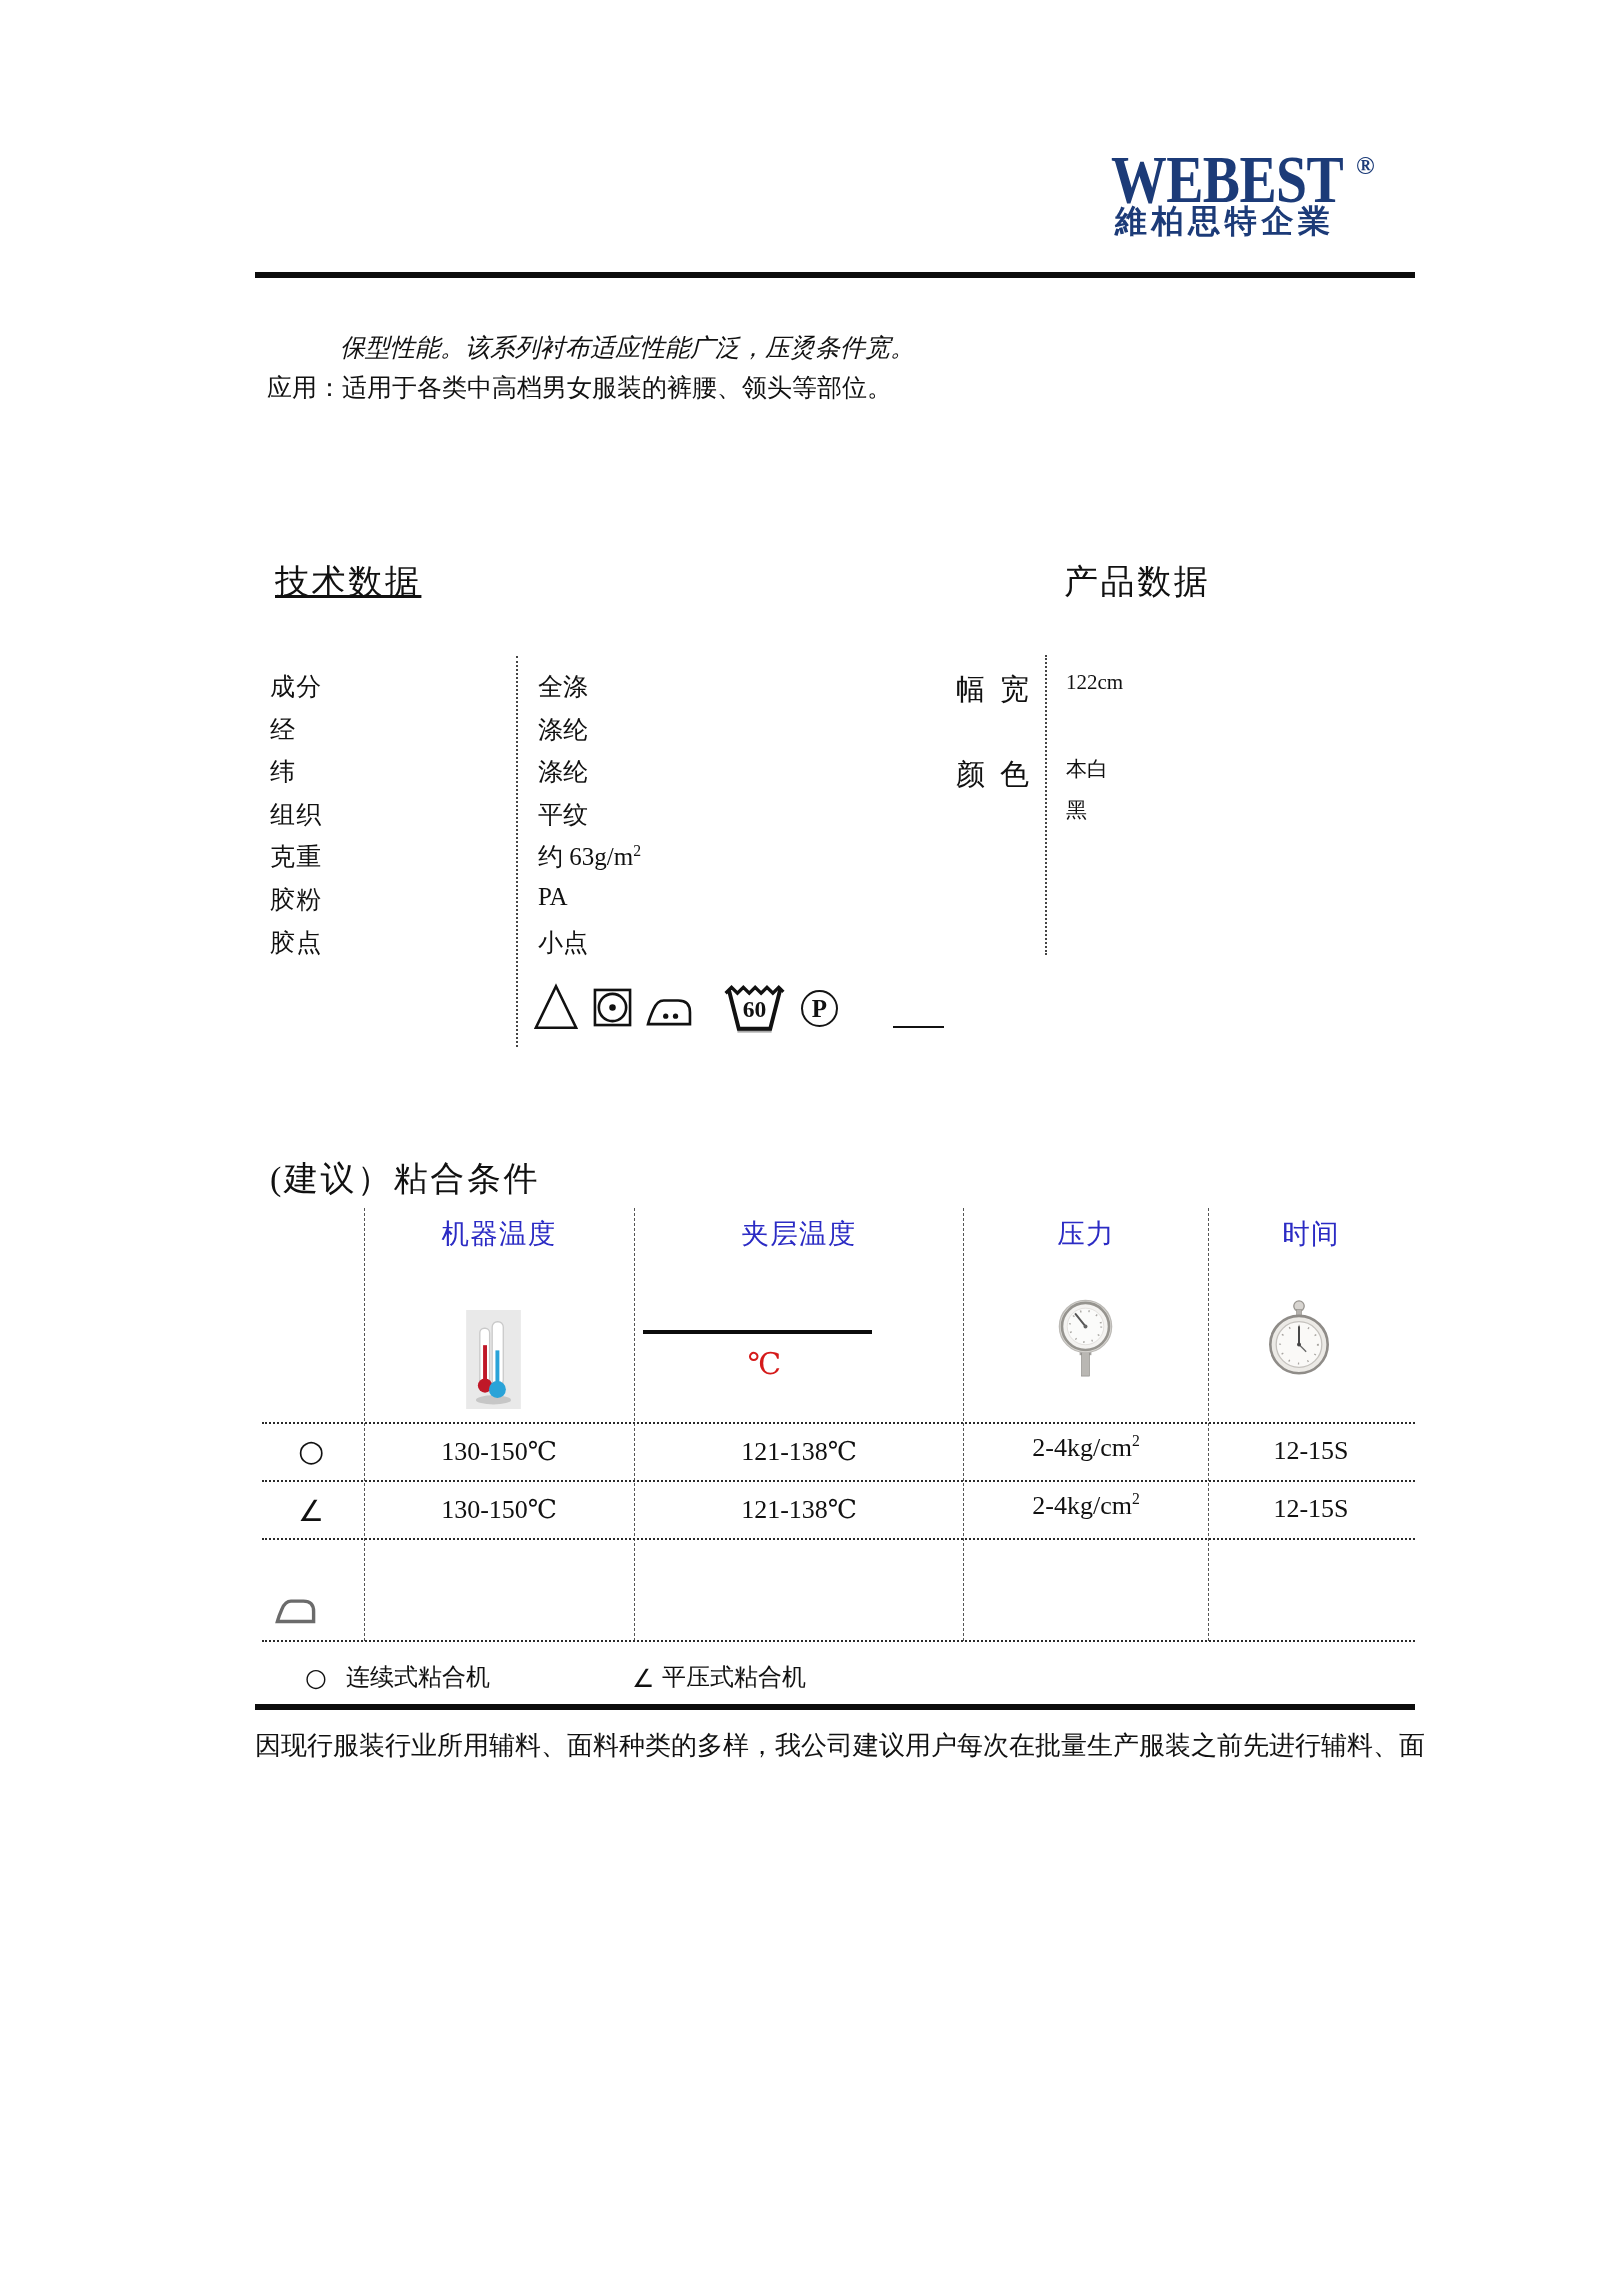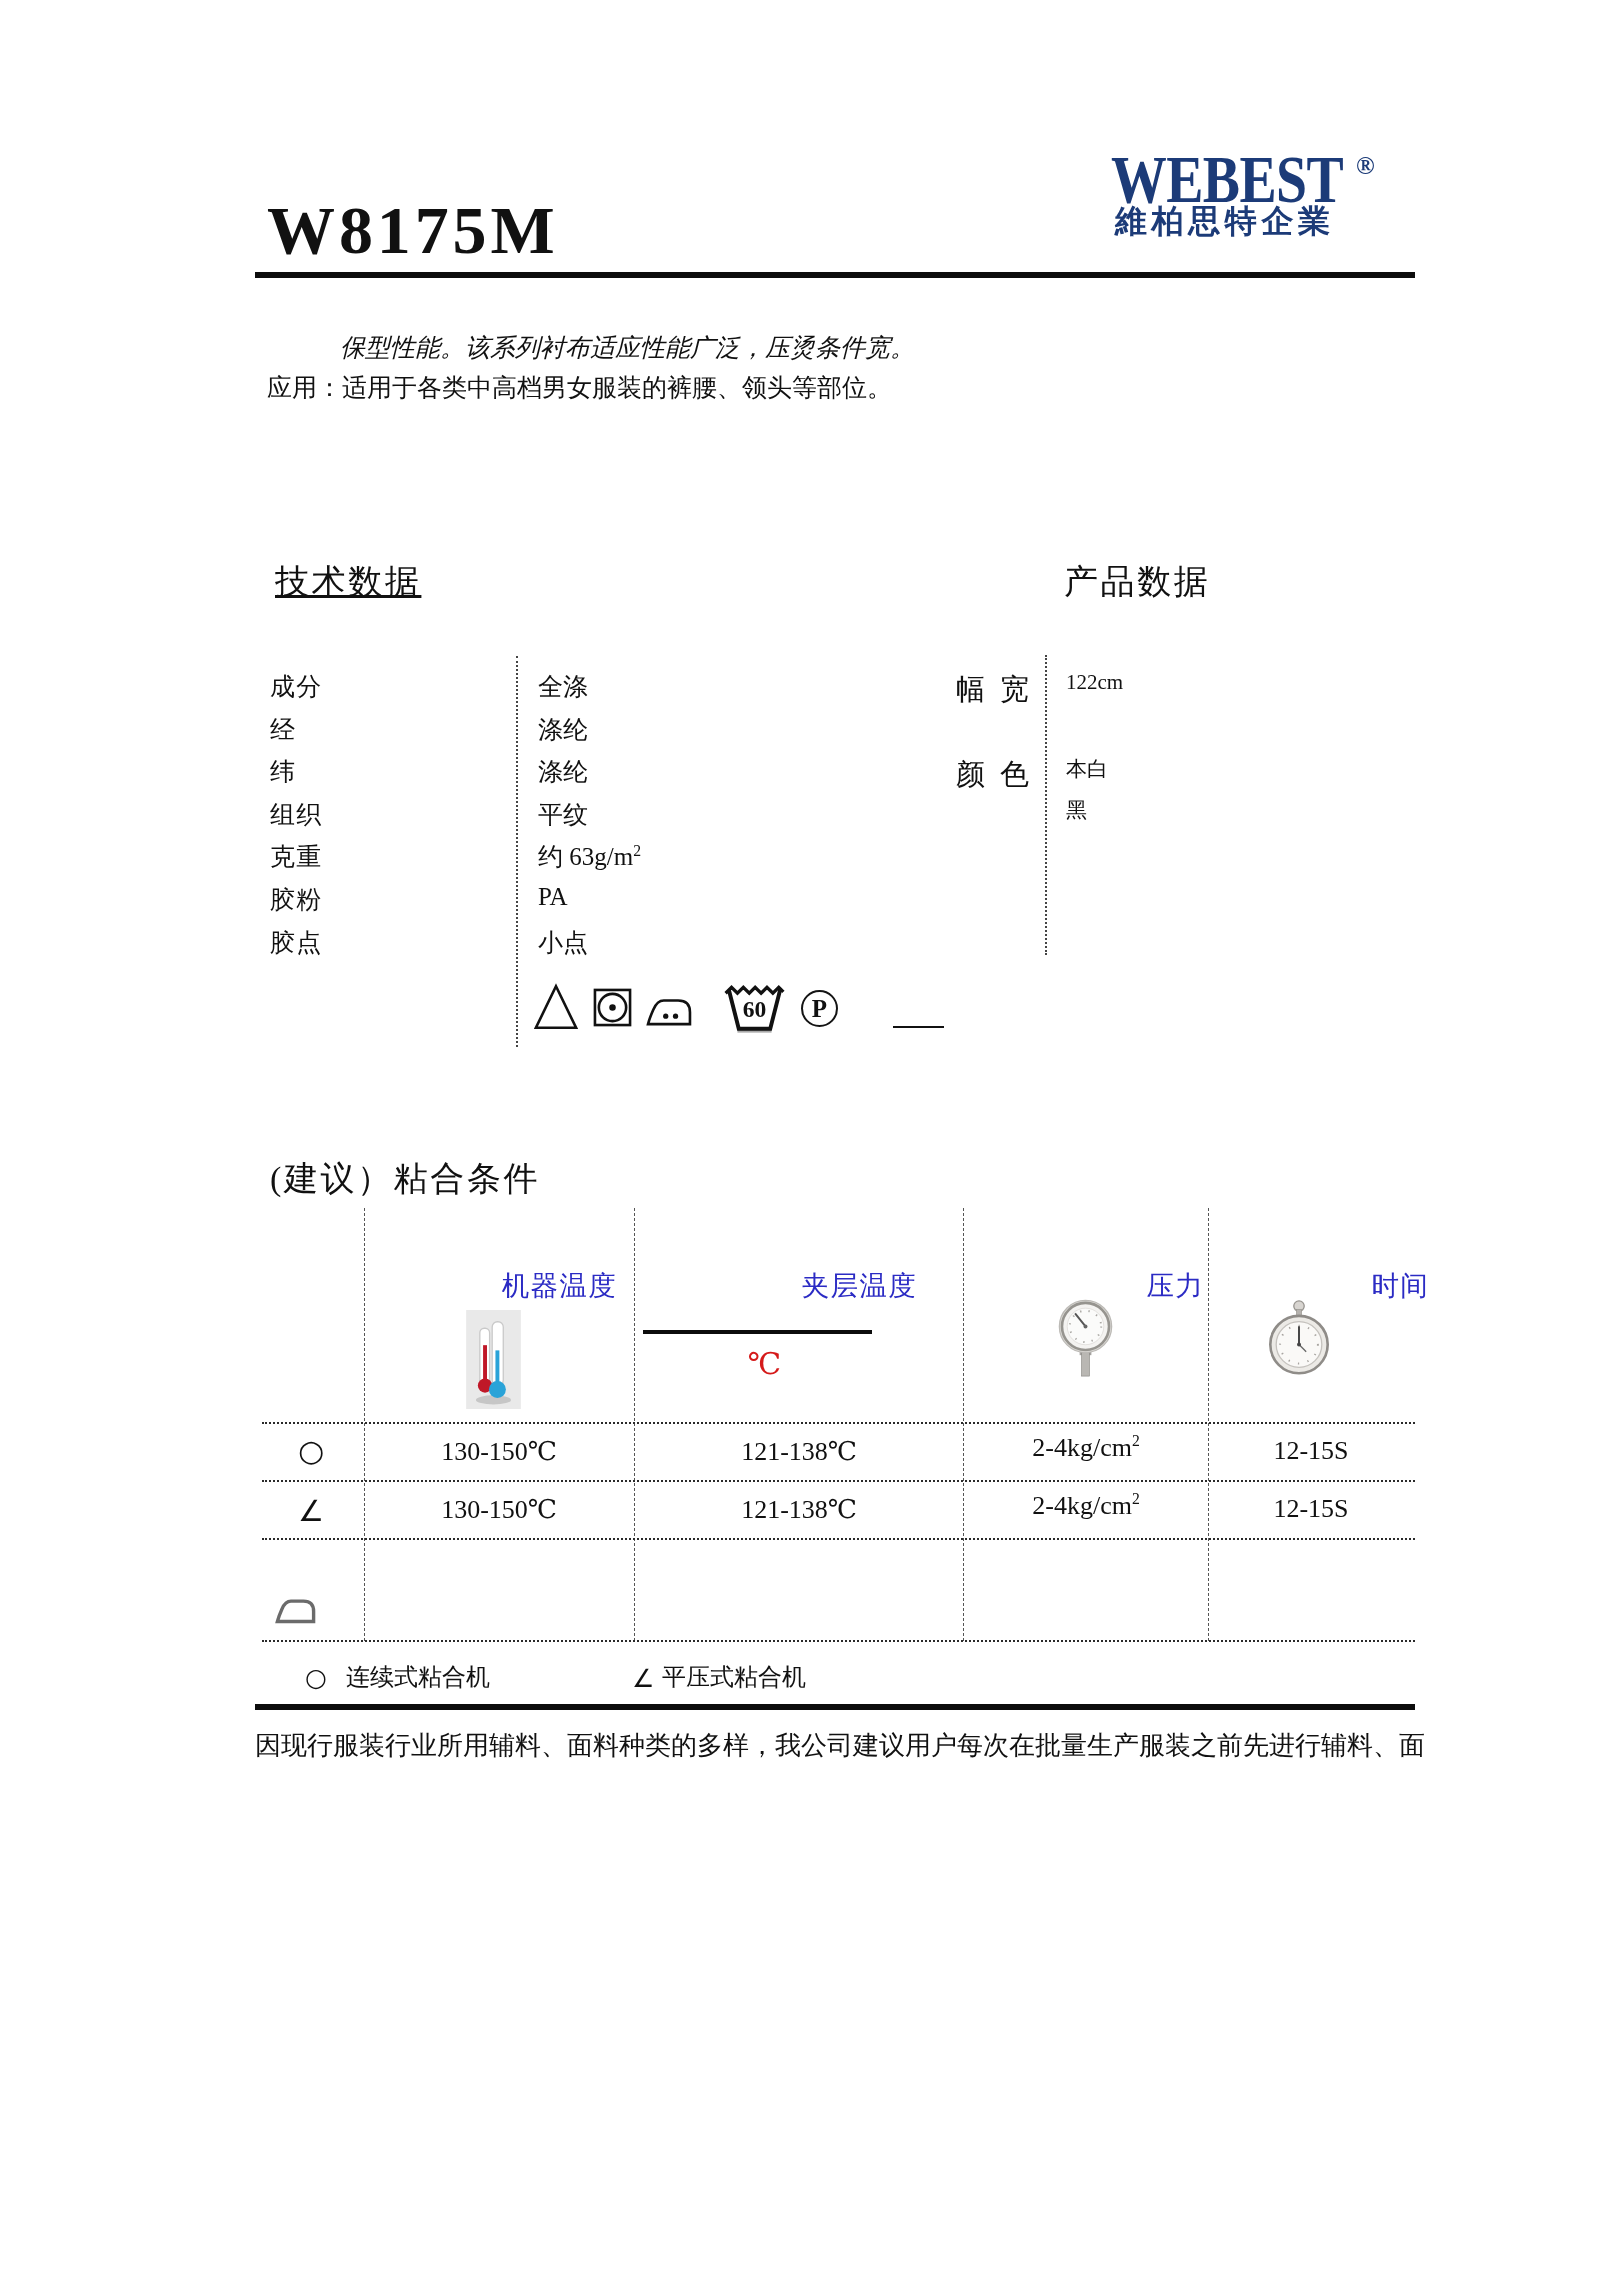--- a/index.html
+++ b/index.html
@@ -39,37 +39,36 @@
   sup{font-size:15.7px;}
   
   .care{color:#111;}
   .p-circle{left:801px;top:990px;width:33px;height:33px;border:2.6px solid #141414;border-radius:50%;
     text-align:center;line-height:33px;font-size:25px;font-weight:bold;}
   .care-dash{left:893px;top:1026px;width:51px;border-top:2px solid #111;}
   .tub-num{left:738px;top:996px;width:33px;text-align:center;font-size:23.6px;font-weight:bold;}
   
   .v-dashed{border-left:1.3px dashed #555;width:0;top:1208px;height:433px;}
   .h-dotted{border-top:2.6px dotted #2a2a2a;width:1153px;left:262px;height:0;}
-  .bt-head{top:1268px;width:236px;text-align:right;font-size:27.5px;color:#2b2bc4;letter-spacing:1.3px;white-space:nowrap;}
+  .bt-head{top:1216px;width:236px;text-align:center;font-size:27.5px;color:#2b2bc4;letter-spacing:1.3px;white-space:nowrap;}
   .bt-cell{width:236px;text-align:center;font-size:26px;white-space:nowrap;}
   .row-sym{left:285px;width:52px;text-align:center;font-family:"DejaVu Sans","Liberation Sans",sans-serif;}
   .celsius{left:725px;top:1346px;width:79px;text-align:center;font-size:30px;color:#d51a1a;}
   .bond-line{left:643px;top:1330px;width:229px;height:3.9px;background:#0c0c0c;}
   
   .legend{font-size:24px;white-space:nowrap;}
   .legend-sym{font-family:"DejaVu Sans","Liberation Sans",sans-serif;font-size:25px;}
   
   .foot{left:255px;font-size:26px;white-space:nowrap;}
 </style>
 </head>
 <body>
 
 <div class="page">
 
-  <div class="abs title">W8175M</div>
   <div class="abs logo-brand">WEBEST</div>
   <div class="abs logo-reg">®</div>
   <div class="abs logo-company">維柏思特企業</div>
   <div class="abs rule rule-top"></div>
 
   <div class="abs body38 intro2">保型性能。该系列衬布适应性能广泛，压烫条件宽。</div>
   <div class="abs body38 intro3">应用：适用于各类中高档男女服装的裤腰、领头等部位。</div>
 
   <div class="abs h-section h-tech">技术数据</div>
   <div class="abs h-section h-product">产品数据</div>

